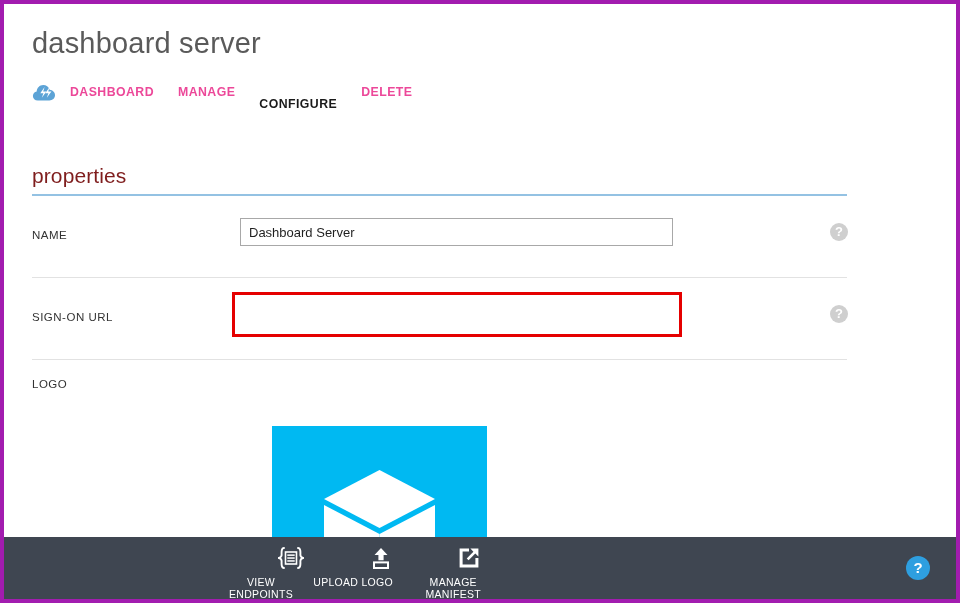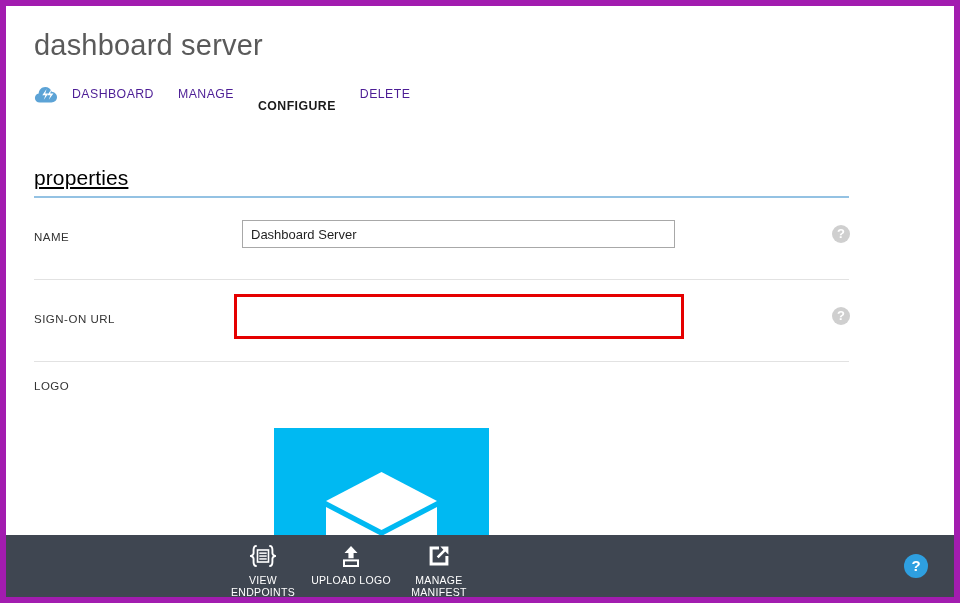--- a/index.html
+++ b/index.html
@@ -10,21 +10,21 @@
   body {
     font-family: "Liberation Sans", sans-serif;
     -webkit-font-smoothing: antialiased;
   }
 
   .screen {
     position: relative;
     width: 960px;
     height: 603px;
     box-sizing: border-box;
-    border: 6px solid #a21caf;
+    border: 4px solid #a21caf;
     background: #ffffff;
     overflow: hidden;
   }
 
   
   .page-title {
     position: absolute;
     left: 28px;
     top: 20px;
     font-size: 29px;
@@ -46,42 +46,41 @@
   .nav-logo {
     width: 24px;
     height: 20px;
     margin-right: 14px;
     flex: none;
     display: block;
   }
   .nav-tab {
     font-size: 12.3px;
     letter-spacing: 0.45px;
-    color: #4c1d95;
+    color: #ec4899;
     margin-right: 24px;
     white-space: nowrap;
     cursor: pointer;
-    font-weight: 400;
+    font-weight: 700;
   }
   .nav-tab.active {
     color: #1a1a1a;
     font-weight: 700;
     margin-top: 24px;
   }
 
   
   .section-title {
     position: absolute;
     left: 28px;
     top: 160px;
     font-size: 21px;
     font-weight: 300;
-    color: #000000;
+    color: #7f1d1d;
     letter-spacing: 0.1px;
-    text-decoration: underline;
   }
   .section-rule {
     position: absolute;
     left: 28px;
     top: 190px;
     width: 815px;
     height: 2px;
     background: #94c2e3;
   }
 
@@ -192,21 +191,21 @@
     display: flex;
     align-items: flex-start;
     margin-left: 213px;
     height: 62px;
   }
   .cmd-item {
     width: 88px;
     padding-top: 8px;
     display: flex;
     flex-direction: column;
-    align-items: center;
+    align-items: flex-end;
     cursor: pointer;
     color: #ffffff;
   }
   .cmd-icon {
     height: 26px;
     display: flex;
     align-items: center;
     justify-content: center;
   }
   .cmd-label {

